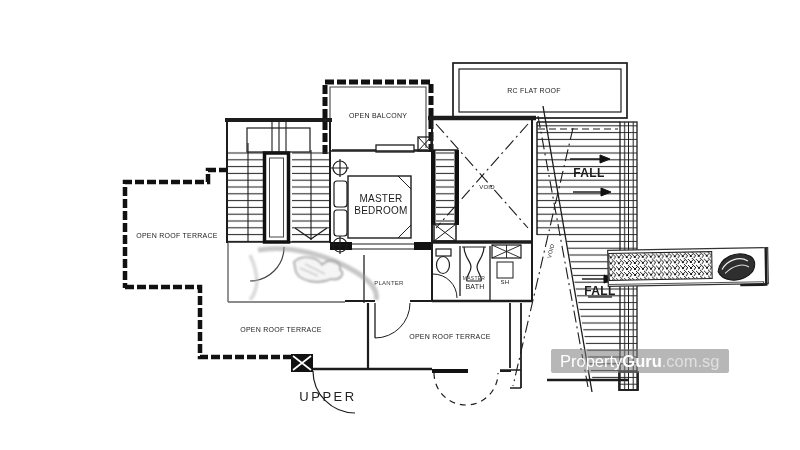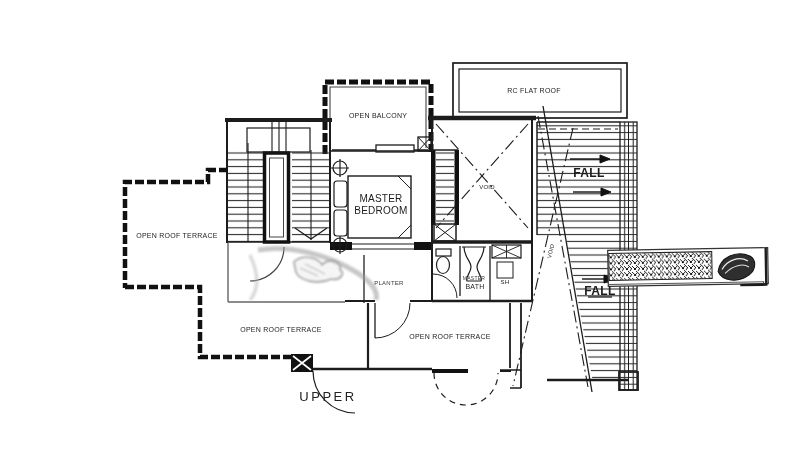--- a/index.html
+++ b/index.html
@@ -223,14 +223,19 @@
 <div class="lbl lbl-bold" style="left:600px;top:291px">FALL</div>
 <div class="lbl lbl-sm lbl-blur" style="left:389px;top:284px">PLANTER</div>
 <div class="lbl lbl-tiny lbl-blur" style="left:474px;top:278px">MASTER</div>
 <div class="lbl" style="left:475px;top:287px">BATH</div>
 <div class="lbl lbl-sm" style="left:505px;top:283px">SH</div>
 <div class="lbl" style="left:177px;top:236px">OPEN ROOF TERRACE</div>
 <div class="lbl" style="left:281px;top:330px">OPEN ROOF TERRACE</div>
 <div class="lbl" style="left:450px;top:337px">OPEN ROOF TERRACE</div>
 <div class="lbl lbl-upper" style="left:288px;top:397px">UPPER</div>
 
-
+<div class="wm">
+  <span>Property</span>
+      <span class="brand">Guru</span>
+      <span class="suffix">.com.sg</span>
 </div>
 
+</div>
+
 </body></html>

